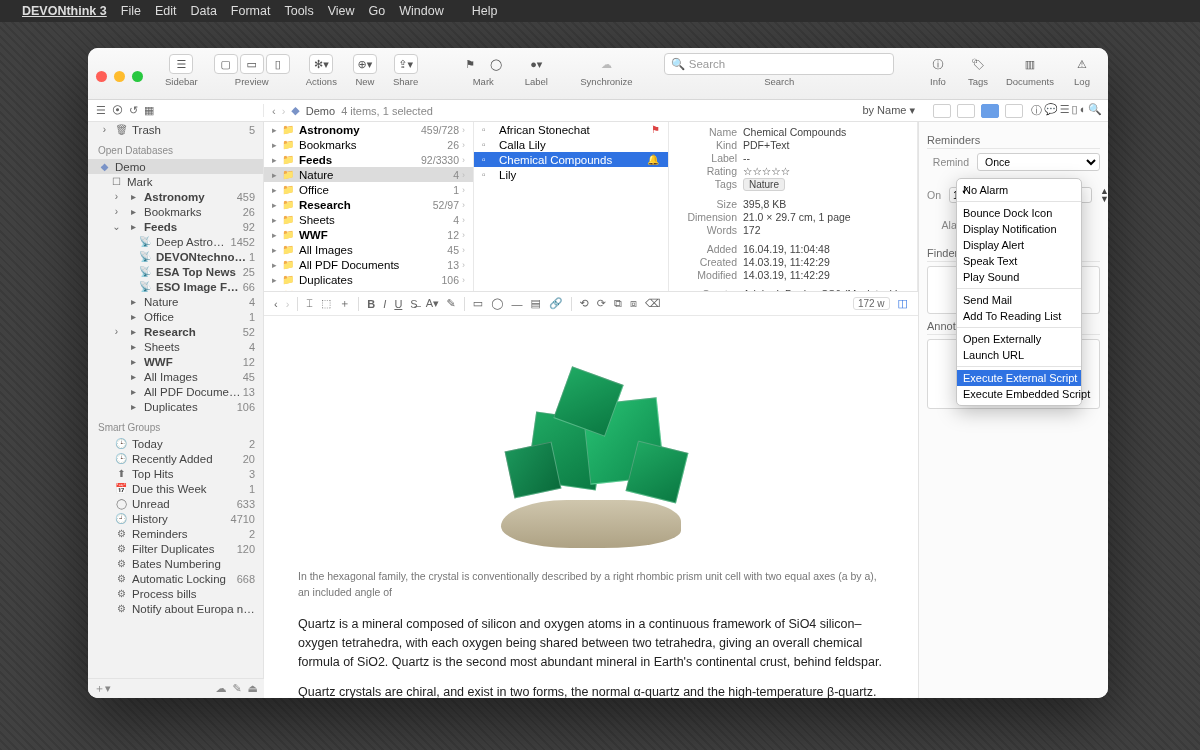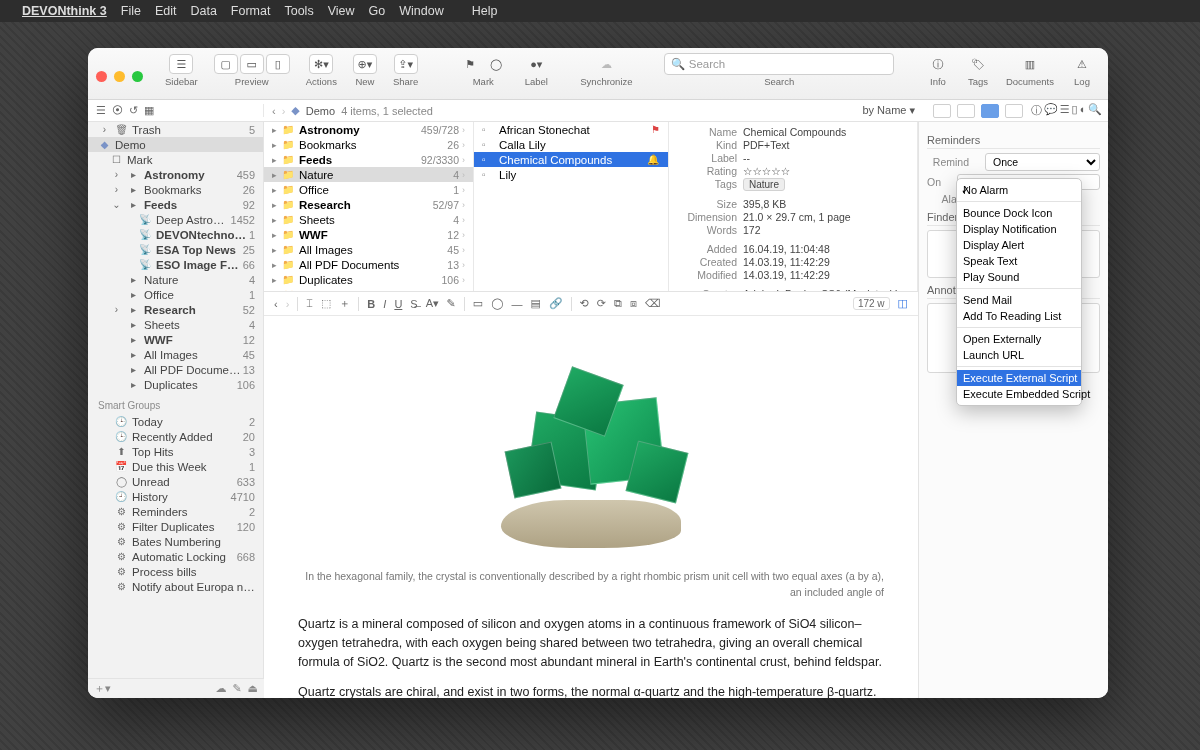--- a/index.html
+++ b/index.html
@@ -79,26 +79,26 @@
 .doc .imgwrap{display:flex;justify-content:center;margin:6px 0 12px;}
 .mineral{width:260px;height:220px;position:relative;}
 .mineral .rock{position:absolute;bottom:8px;left:40px;width:180px;height:48px;background:linear-gradient(#cfc6ad,#aea284);border-radius:40% 35% 48% 42%/60% 50% 40% 50%;}
 .mineral .gem{position:absolute;bottom:40px;left:30px;width:200px;height:160px;}
 .mineral .gem div{position:absolute;background:linear-gradient(135deg,#1fa862,#0b7a43);border:1px solid rgba(255,255,255,.25);}
 .mineral .g1{left:40px;top:60px;width:70px;height:70px;transform:rotate(8deg);}
 .mineral .g2{left:95px;top:45px;width:75px;height:80px;transform:rotate(-6deg);background:linear-gradient(135deg,#28c173,#0e8a4d)!important;}
 .mineral .g3{left:70px;top:18px;width:55px;height:55px;transform:rotate(20deg);}
 .mineral .g4{left:18px;top:90px;width:48px;height:48px;transform:rotate(-12deg);background:linear-gradient(135deg,#1b955a,#0a6b3b)!important;}
 .mineral .g5{left:140px;top:90px;width:52px;height:52px;transform:rotate(14deg);}
-.doc .cap{font-size:10.5px;color:#777;margin-bottom:14px;text-align:right;}
+.doc .cap{font-size:10.5px;color:#777;margin-bottom:14px;}
 .doc p{margin-bottom:10px;}
 
 .insp{width:190px;border-left:1px solid #e3e3e3;background:#fbfbfb;font-size:10.5px;color:#444;padding:6px 8px;position:relative;}
 .insp .sec{font-size:11px;color:#666;margin:6px 0 4px;border-bottom:1px solid #e6e6e6;padding-bottom:2px;}
-.insp .frow{display:flex;align-items:center;margin-bottom:3px;gap:16px;}
+.insp .frow{display:flex;align-items:center;margin-bottom:16px;gap:8px;}
 .insp .fl{width:42px;text-align:right;color:#888;}
 .insp select,.insp input{font-size:10.5px;border:1px solid #cfcfcf;border-radius:3px;padding:1px 3px;background:#fff;flex:1;}
 .insp .fbox{border:1px solid #d8d8d8;background:#fff;height:48px;border-radius:3px;}
 
 .dropdown{position:absolute;top:178px;left:956px;width:126px;background:#fff;border:1px solid #c7c7c7;border-radius:5px;box-shadow:0 6px 20px rgba(0,0,0,.25);font-size:11px;z-index:50;padding:3px 0;}
 .dropdown .di{padding:2px 6px;cursor:pointer;white-space:nowrap;}
 .dropdown .di.chk::before{content:"✓";position:absolute;left:4px;}
 .dropdown .di{position:relative;}
 .dropdown .di.sel{background:#2f72e2;color:#fff;}
 .dropdown .dsep{height:1px;background:#e2e2e2;margin:3px 0;}
@@ -248,20 +248,21 @@
 
   <div class="body">
 
     <div class="sidebar">
       <div class="sb-row">
         <span class="ico">›</span>
         <span class="ico">🗑</span>
         <span class="txt">Trash</span>
         <span class="cnt">5</span>
       </div>
+      <div class="hdr">Open Databases</div>
       <div class="sb-row sel">
         <span class="ico" style="color:#7a93c7">◆</span>
         <span class="txt">Demo</span>
       </div>
       <div class="sb-row ind1">
         <span class="ico">☐</span>
         <span class="txt">Mark</span>
       </div>
       <div id="sb-tree">
           <div class="sb-row ind1 bold">

